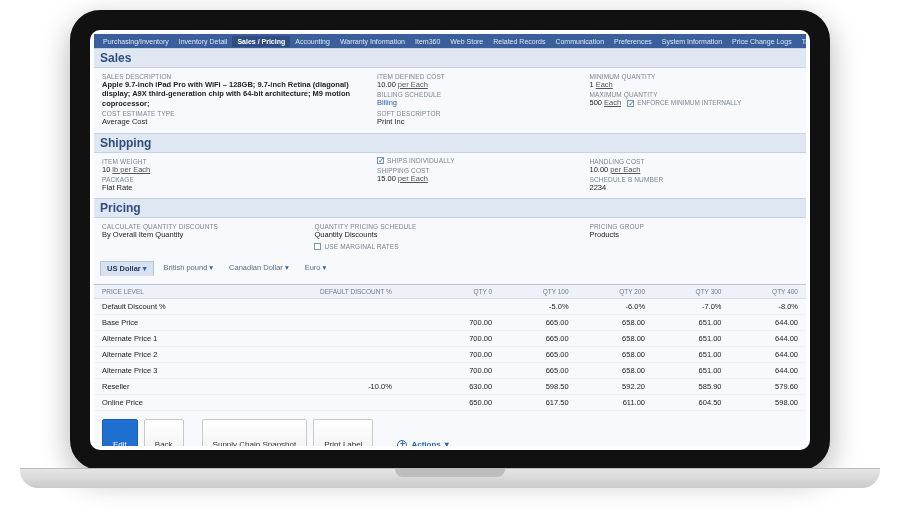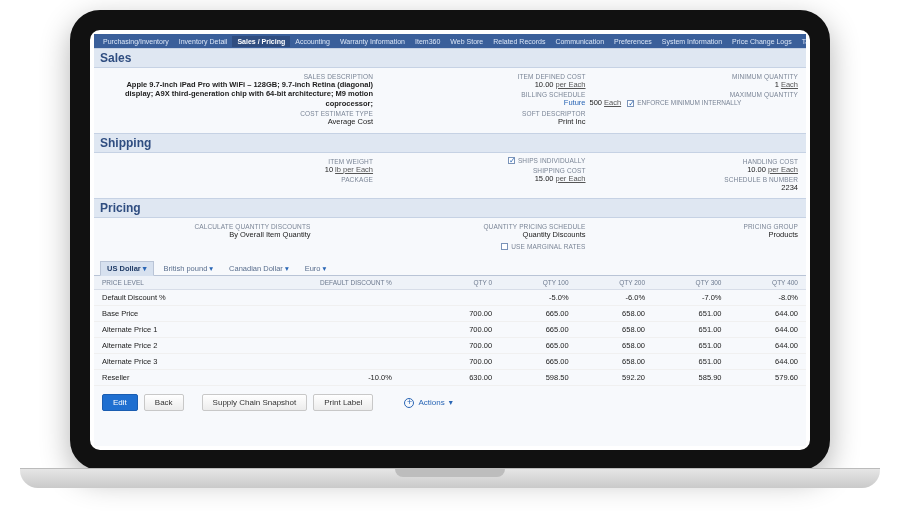--- a/index.html
+++ b/index.html
@@ -89,21 +89,20 @@
     font-size: 12px;
     padding: 2px 6px;
     border-top: 1px solid #c6d2e4;
     border-bottom: 1px solid #c6d2e4;
   }
 
   .section-body {
     display: flex;
     padding: 3px 8px 6px 8px;
     gap: 4px;
-    text-align: right;
   }
   .col { flex: 1 1 0; min-width: 0; }
 
   .label {
     color: #7a8596;
     font-size: 6.5px;
     letter-spacing: 0.02em;
     text-transform: uppercase;
     margin-top: 2px;
   }
@@ -129,23 +128,23 @@
     content: "✓";
     position: absolute;
     top: -2px; left: 0;
     font-size: 8px;
     color: #2a66b5;
   }
 
   
   .currency-tabs {
     display: flex;
-    align-items: flex-end;
+    align-items: flex-start;
     gap: 4px;
-    padding: 4px 6px 0 6px;
+    padding: 4px 6px 9px 6px;
     font-size: 7.5px;
     border-bottom: 1px solid #b9c4d6;
   }
   .currency-tabs .ctab {
     padding: 2px 6px;
     color: #5a6f8e;
     cursor: pointer;
   }
   .currency-tabs .ctab.active {
     background: #d7e1ef;
@@ -184,40 +183,41 @@
 
   
   .btnbar {
     display: flex;
     align-items: center;
     gap: 6px;
     padding: 8px 8px 4px 8px;
   }
   .btn {
     font-size: 8px;
-    padding: 3px 10px;
+    padding: 20px 10px;
     border-radius: 2px;
     cursor: pointer;
     border: 1px solid #c8c8c8;
     background: linear-gradient(#fff,#ececec);
     color: #333;
   }
   .btn.primary {
     background: #1f6fd0;
     border-color: #1a5db1;
     color: #fff;
   }
   .actions-link {
     display: inline-flex;
     align-items: center;
     gap: 4px;
     color: #2a66b5;
     font-size: 8px;
     cursor: pointer;
-    margin-left: 13px;
+    margin-left: 6px;
+    font-weight: bold;
   }
   .actions-icon {
     width: 10px; height: 10px;
     border: 1.2px solid #2a66b5;
     border-radius: 50%;
     position: relative;
   }
   .actions-icon::before {
     content: "+";
     position: absolute;
@@ -256,21 +256,21 @@
           <div class="value" style="font-weight:bold">Apple 9.7-inch iPad Pro with WiFi – 128GB; 9.7-inch Retina (diagonal) display; A9X third-generation chip with 64-bit architecture; M9 motion coprocessor;</div>
           <div class="label">COST ESTIMATE TYPE</div>
           <div class="value">Average Cost</div>
         </div>
         <div class="col">
           <div class="label">ITEM DEFINED COST</div>
           <div class="value">
             <span>10.00</span><span class="unit">per Each</span>
           </div>
           <div class="label">BILLING SCHEDULE</div>
-          <div class="value"><span class="link">Future</span></div>
+          <div class="value"><span class="link">Billing</span></div>
           <div class="label">SOFT DESCRIPTOR</div>
           <div class="value">Print Inc</div>
         </div>
         <div class="col">
           <div class="label">MINIMUM QUANTITY</div>
           <div class="value">
             <span>1</span><span class="unit">Each</span>
           </div>
           <div class="label">MAXIMUM QUANTITY</div>
           <div class="inline-row">
@@ -285,20 +285,21 @@
       </div>
 
       <div class="section-head">Shipping</div>
       <div class="section-body">
         <div class="col" style="flex:1.3">
           <div class="label">ITEM WEIGHT</div>
           <div class="value">
             <span>10</span><span class="unit">lb  per Each</span>
           </div>
           <div class="label">PACKAGE</div>
+          <div class="value">Flat Rate</div>
         </div>
         <div class="col">
           <div class="value">
             <span class="check checked"></span><span class="label" style="display:inline">SHIPS INDIVIDUALLY</span>
           </div>
           <div class="label">SHIPPING COST</div>
           <div class="value">
             <span>15.00</span><span class="unit">per Each</span>
           </div>
         </div>
@@ -404,20 +405,30 @@
             </tr>
             <tr>
               <td>Reseller</td>
               <td>-10.0%</td>
               <td></td>
               <td>630.00</td>
               <td>598.50</td>
               <td>592.20</td>
               <td>585.90</td>
               <td>579.60</td>
+            </tr>
+            <tr>
+              <td>Online Price</td>
+              <td></td>
+              <td></td>
+              <td>650.00</td>
+              <td>617.50</td>
+              <td>611.00</td>
+              <td>604.50</td>
+              <td>598.00</td>
             </tr>
           </tbody>
         </table>
 
       <div class="btnbar">
         <div class="btn primary">Edit</div>
         <div class="btn">Back</div>
         <div style="width:6px"></div>
         <div class="btn">Supply Chain Snapshot</div>
         <div class="btn">Print Label</div>

